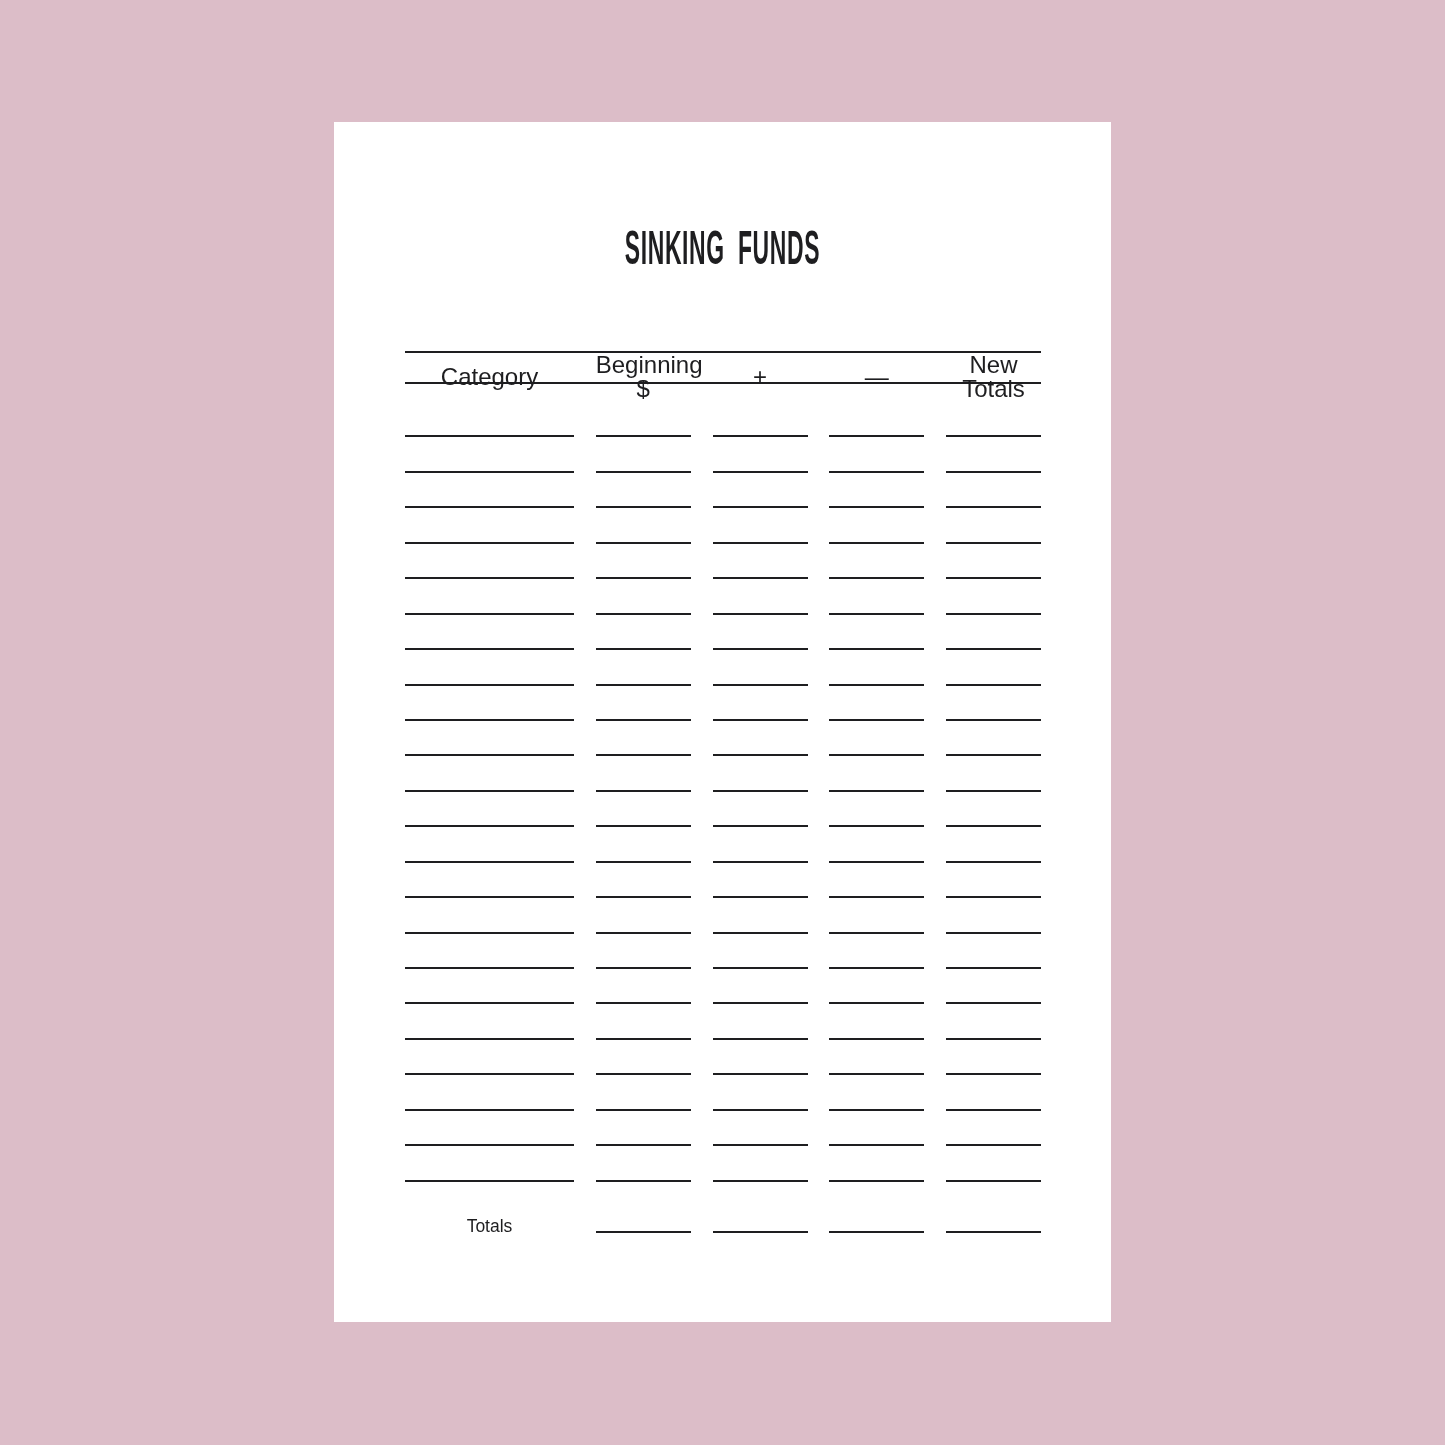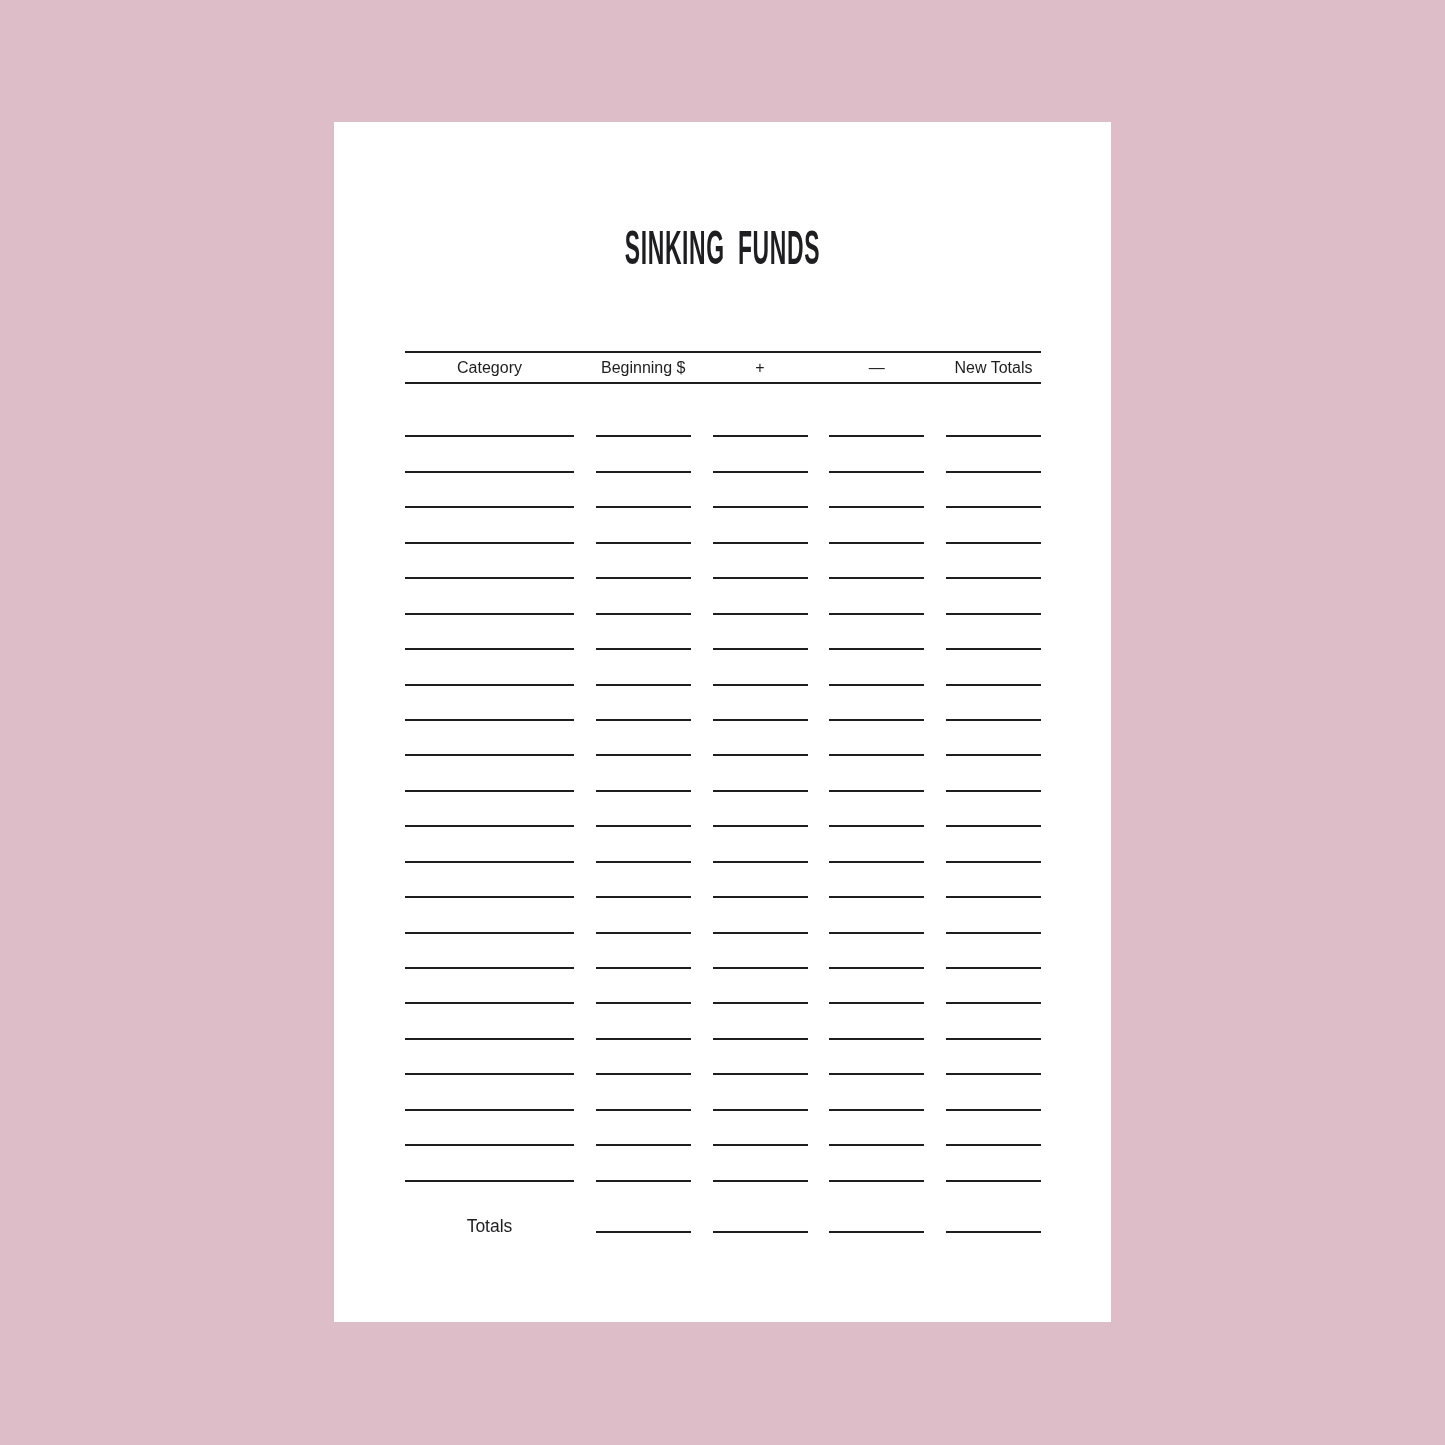--- a/index.html
+++ b/index.html
@@ -56,21 +56,21 @@
     justify-content: space-between;
   }
   .header-row {
     border-top: 2.4px solid var(--ink-color, #1e1e20);
     border-bottom: 2.4px solid var(--ink-color, #1e1e20);
     height: 33px;
     align-items: center;
   }
   .header-cell {
     text-align: center;
-    font-size: 16px;
+    font-size: 24px;
     line-height: 1;
     color: var(--ink-color, #1e1e20);
   }
   .rows {
     position: absolute;
     left: 0;
     top: 51px;
     width: 636px;
   }
   .row { height: 35.45px; }

